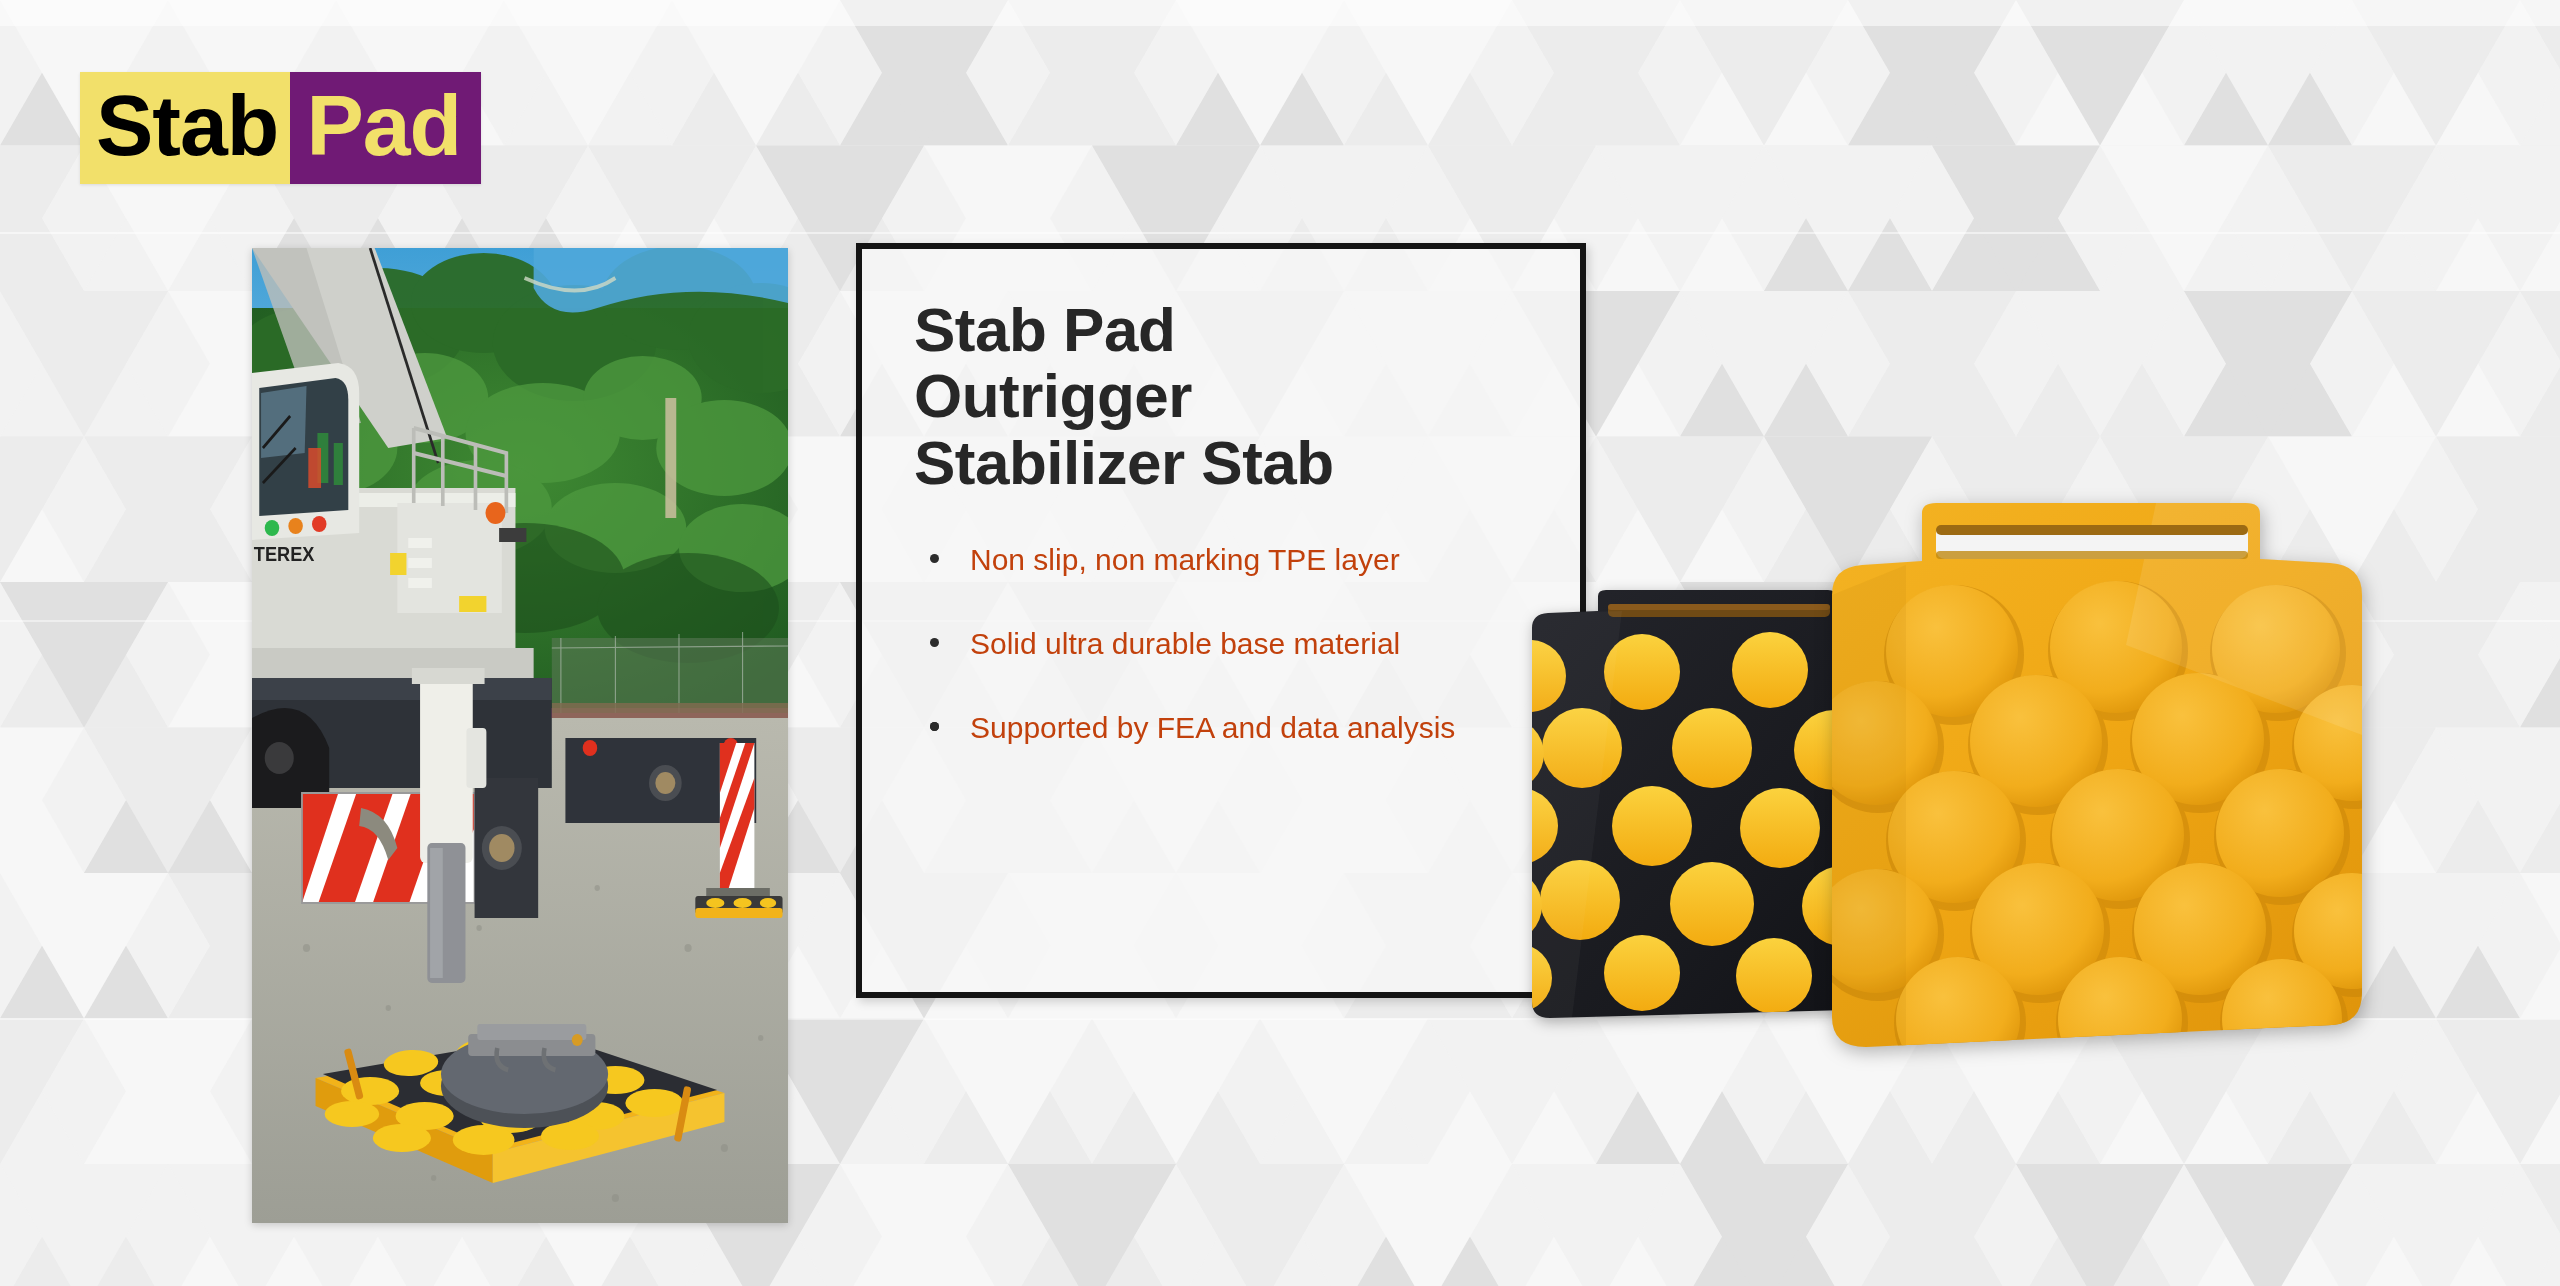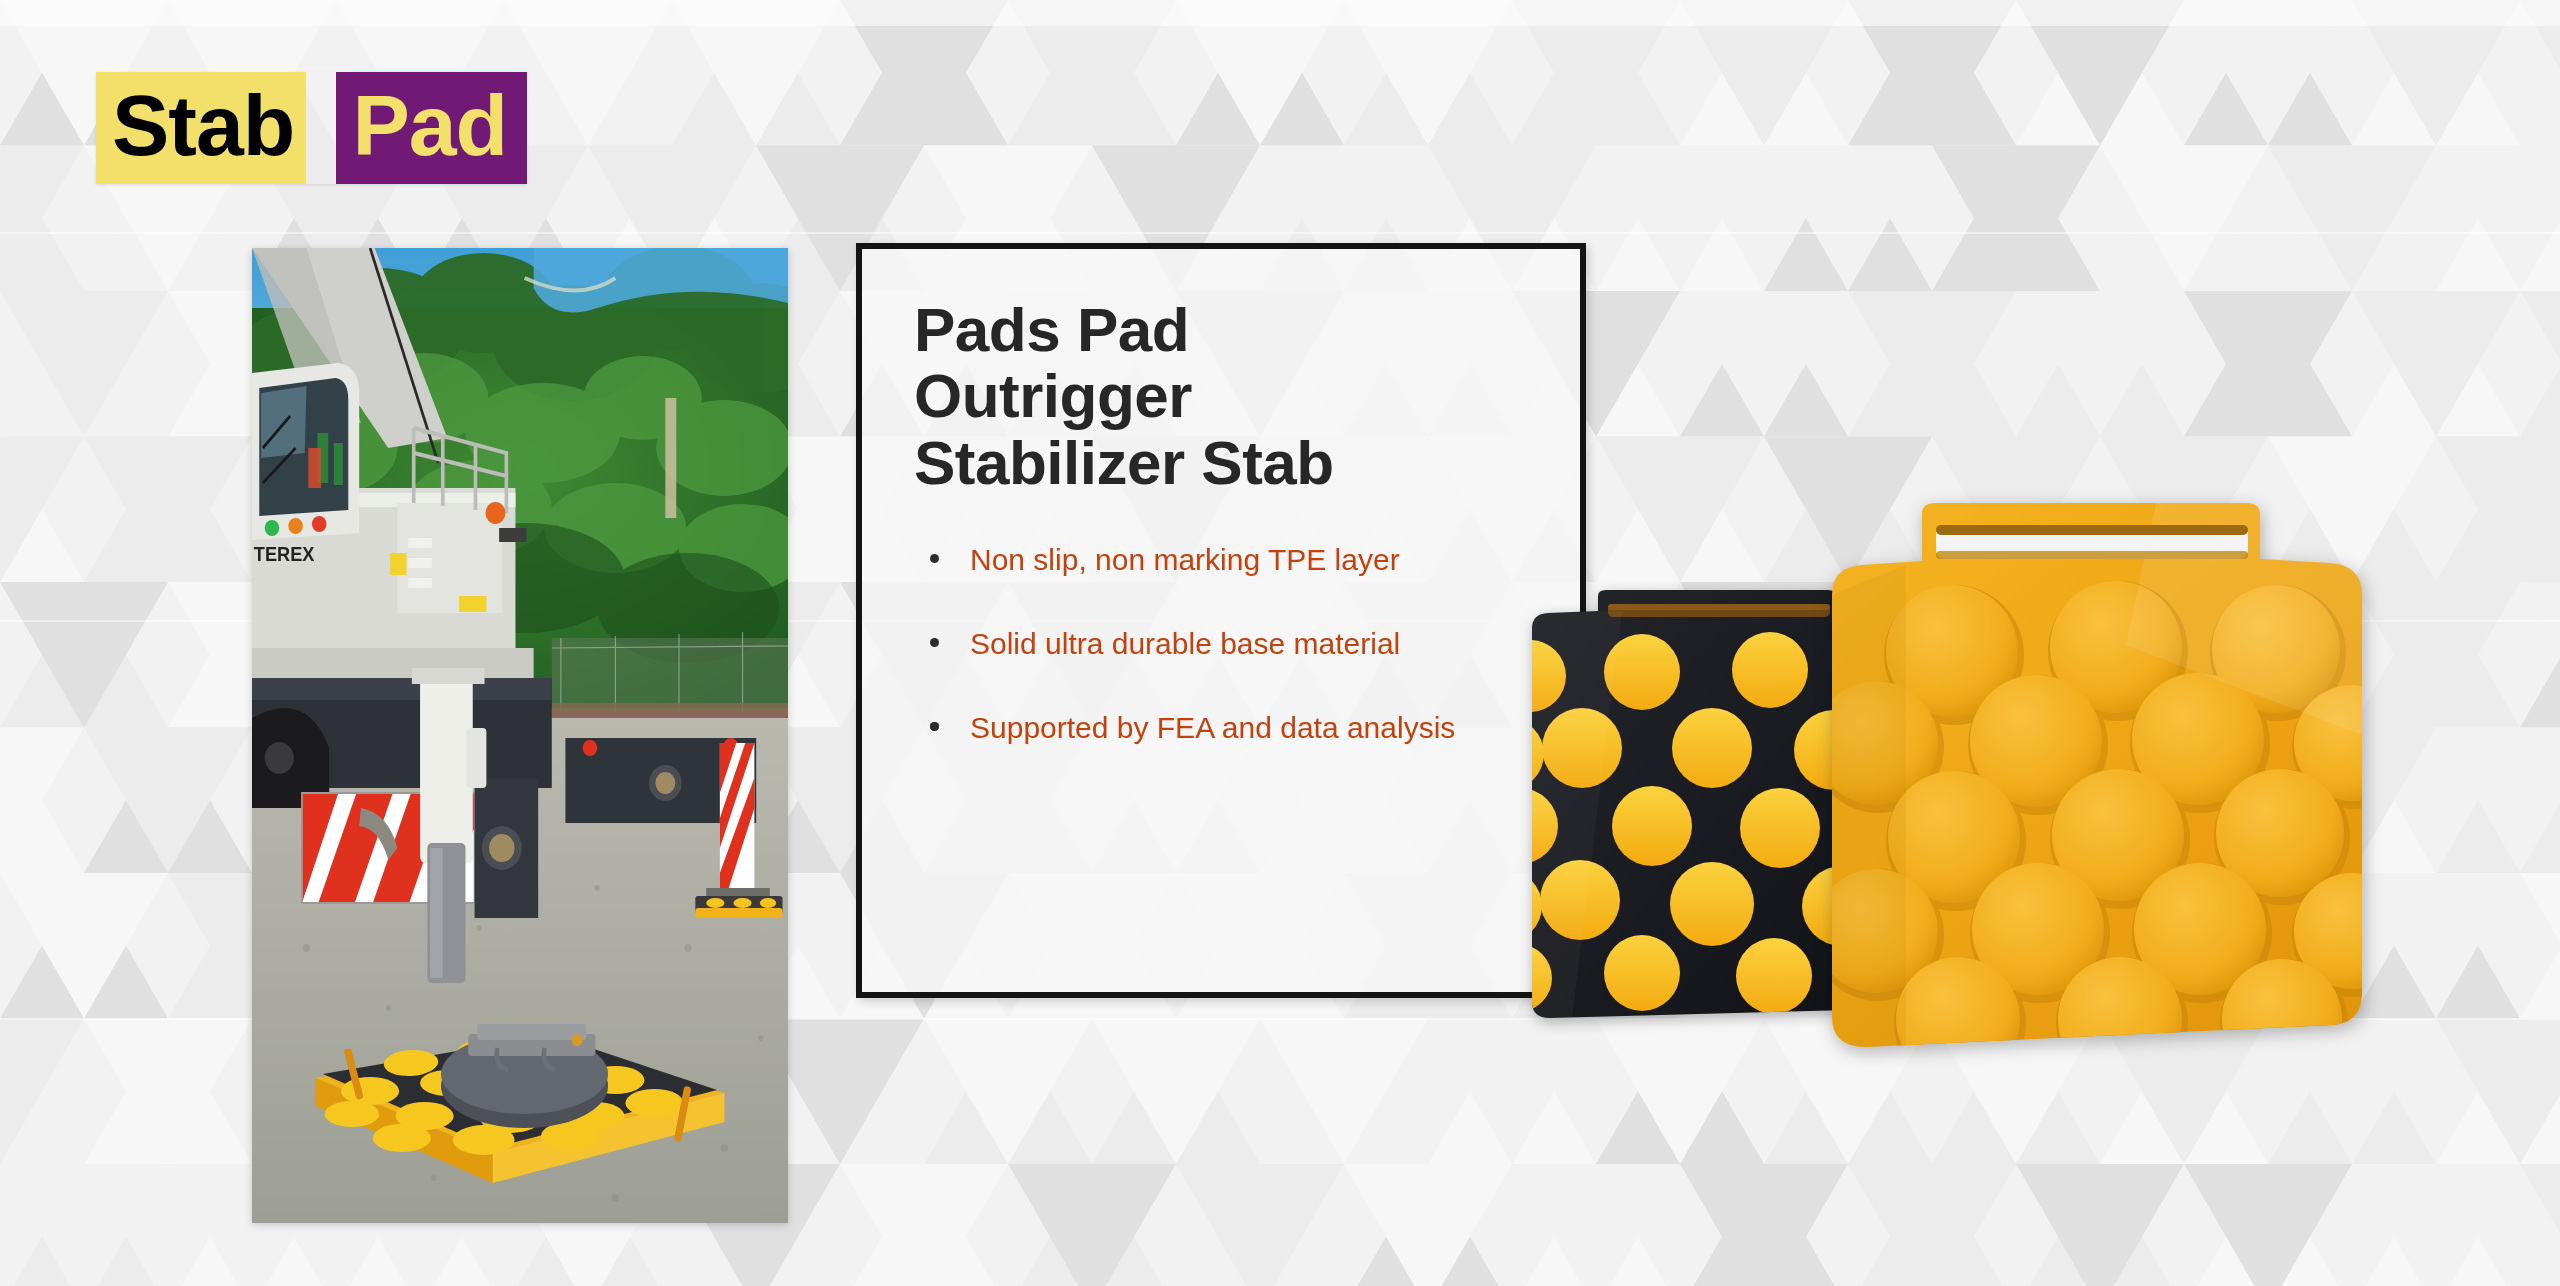--- a/index.html
+++ b/index.html
@@ -9,24 +9,23 @@
     background:#f1f1f1;
     position:relative;
   }
 
   
   #bg { position:absolute; inset:0; z-index:0; }
   #bg svg { display:block; width:100%; height:100%; }
 
   
   #logo {
-    position:absolute; left:96px; top:72px;
+    position:absolute; left:80px; top:72px;
     display:flex; align-items:stretch; z-index:5;
     box-shadow:0 1px 3px rgba(0,0,0,.10);
-    gap:30px;
   }
   #logo .blk {
     font-size:86px; font-weight:bold; line-height:1;
     padding:10px 16px 16px 16px;
     letter-spacing:-1px;
   }
   #logo .stab { background:#f2e06a; color:#000; padding-right:12px; }
   #logo .pad  { background:#701a75;  color:#f2e06a; padding-right:20px; }
 
   
@@ -706,21 +705,21 @@
         <path d="M322 800 Q318 818 334 822"></path>
       </g>
       <circle cx="358" cy="792" r="6" fill="#d79b24"></circle>
     </g>
   </svg>
 </div>
 
 <div id="panel">
   <div id="panel-inner">
     <div class="headline">
-      <div>Pads Pad</div>
+      <div>Stab Pad</div>
       <div>Outrigger</div>
       <div>Stabilizer Stab</div>
     </div>
     <ul class="bullets">
       <li>
         <span class="dot"></span>
         <span>Non slip, non marking TPE layer</span>
       </li>
       <li>
         <span class="dot"></span>

